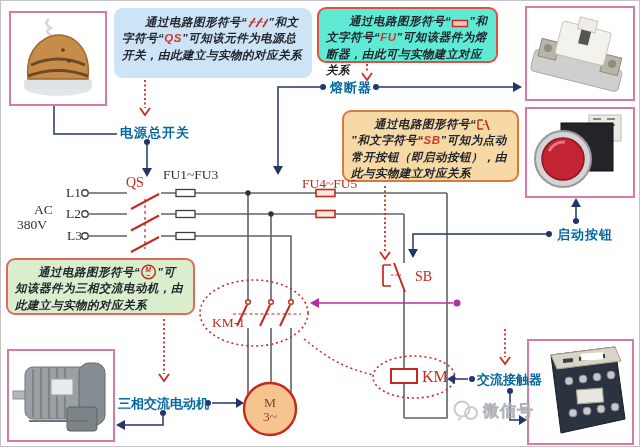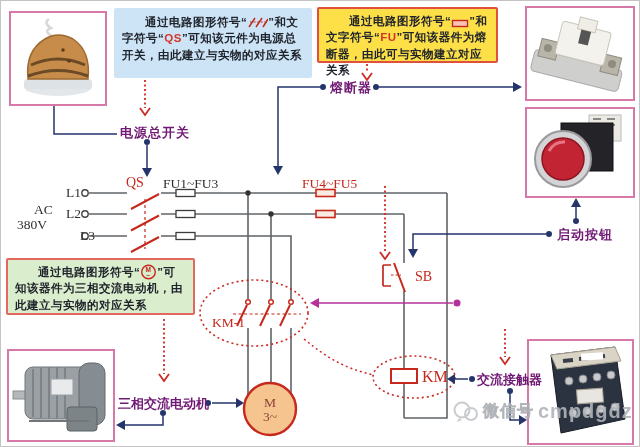--- a/index.html
+++ b/index.html
@@ -1,27 +1,27 @@
 <!DOCTYPE html>
 <html><head>
 <meta charset="utf-8">
 <style>
   html,body{margin:0;padding:0;background:#e9e9e9;font-family:"Liberation Sans",sans-serif;}
   #stage{position:relative;width:640px;height:447px;background:#ffffff;border:1px solid #c4c4c4;box-sizing:border-box;overflow:hidden;margin:0 auto;}
   svg{display:block;}
   
   .photo{position:absolute;background:#fff;border:2px solid #d678a8;box-sizing:border-box;z-index:2;}
   
-  .callout{position:absolute;box-sizing:border-box;border-radius:2px;padding:6px 8px 5px 8px;
+  .callout{position:absolute;box-sizing:border-box;border-radius:9px;padding:6px 8px 5px 8px;
            font-size:11.5px;font-weight:bold;line-height:1.42;color:#20242c;letter-spacing:.5px;
-           text-indent:2em;z-index:3;}
+           text-indent:2em;z-index:3;font-style:italic;}
   .callout .code{color:#d4372a;}
   .callout svg{display:inline-block;vertical-align:-3px;}
   
-  .navy-label{position:absolute;color:#701a75;font-weight:bold;font-size:13px;letter-spacing:1px;z-index:4;white-space:nowrap;}
+  .navy-label{position:absolute;color:#0369a1;font-weight:bold;font-size:13px;letter-spacing:1px;z-index:4;white-space:nowrap;}
   .serif-label{position:absolute;font-family:"Liberation Serif",serif;font-size:13.5px;color:#2f2f2f;z-index:4;white-space:nowrap;}
   .red{color:#c5281c;}
   #watermark{position:absolute;left:452px;top:399px;z-index:6;display:flex;align-items:center;gap:4px;
              color:#b9bcc2;font-weight:bold;font-size:16px;letter-spacing:1px;opacity:.9;white-space:nowrap;}
   #main-svg{position:absolute;left:0;top:0;z-index:1;}
 </style>
 </head>
 <body>
 
 <div id="stage">
@@ -229,60 +229,68 @@
 
   <div class="callout" style="left:113px;top:7px;width:198px;height:70px;background:#cde4f6;">
     <span>通过电路图形符号“</span><svg width="21" height="13" viewBox="0 0 21 13">
         <g stroke="#c5281c" fill="none">
           <path d="M2 11 L8 2 M9 11 L15 2 M16 11 L21 3" stroke-width="1.5"></path>
           <path d="M3 6 H19" stroke-width="1" stroke-dasharray="2 1.6"></path>
         </g>
       </svg><span>”和文字符号“</span><span class="code">QS</span><span>”可知该元件为电源总开关，由此建立与实物的对应关系</span>
   </div>
 
-  <div class="callout" style="left:316px;top:6px;width:181px;height:56px;background:#fde047;border:2px solid #e0503c;padding:4px 7px;">
+  <div class="callout" style="left:316px;top:6px;width:181px;height:56px;background:#5eead4;border:2px solid #e0503c;padding:4px 7px;">
     <span>通过电路图形符号“</span><svg width="18" height="9" viewBox="0 0 18 9">
         <rect x="1.5" y="1.5" width="15" height="6" fill="#f7c4b4" stroke="#c5281c" stroke-width="1.4"></rect>
       </svg><span>”和文字符号“</span><span class="code">FU</span><span>”可知该器件为熔断器，由此可与实物建立对应关系</span>
   </div>
 
+  <div class="callout" style="left:341px;top:109px;width:177px;height:72px;background:#f6d9a4;border:2px solid #d8793f;padding:4px 7px;">
+    <span>通过电路图形符号“</span><svg width="17" height="13" viewBox="0 0 17 13">
+        <g stroke="#c5281c" fill="none">
+          <path d="M2 2 h5 M2 11 h5 M2 2 v9" stroke-width="1.4"></path>
+          <path d="M13 12 L9.5 2" stroke-width="1.6"></path>
+          <path d="M7 6.5 h4" stroke-width="1" stroke-dasharray="1.8 1.4"></path>
+        </g>
+      </svg><span>”和文字符号“</span><span class="code">SB</span><span>”可知为点动常开按钮（即启动按钮），由此与实物建立对应关系</span>
+  </div>
 
   <div class="callout" style="left:5px;top:257px;width:189px;height:57px;background:#daedcc;border:2px solid #e2685f;padding:4px 7px;">
     <span>通过电路图形符号“</span><svg width="17" height="16" viewBox="0 0 17 16" style="vertical-align:-4px;">
         <circle cx="8.5" cy="8" r="6.8" fill="none" stroke="#c5281c" stroke-width="1.4"></circle>
         <text x="8.5" y="8" text-anchor="middle" font-size="6.5" font-weight="bold" fill="#c5281c">M</text>
         <text x="8.5" y="13.5" text-anchor="middle" font-size="6.5" font-weight="bold" fill="#c5281c">~</text>
       </svg><span>”可知该器件为三相交流电动机，由此建立与实物的对应关系</span>
   </div>
 
 
   <div class="navy-label" style="left:119px;top:123px;">电源总开关</div>
   <div class="navy-label" style="left:329px;top:78px;">熔断器</div>
   <div class="navy-label" style="left:556px;top:225px;">启动按钮</div>
   <div class="navy-label" style="left:476px;top:370px;letter-spacing:0;">交流接触器</div>
   <div class="navy-label" style="left:117px;top:394px;letter-spacing:0;">三相交流电动机</div>
 
   <div class="serif-label" style="left:65px;top:184px;text-align:center;">L1</div>
   <div class="serif-label" style="left:65px;top:205px;">L2</div>
-  <div class="serif-label" style="left:79px;top:227px;text-align:right;">L3</div>
+  <div class="serif-label" style="left:66px;top:227px;text-align:right;">L3</div>
   <div class="serif-label" style="left:33px;top:201px;">AC</div>
   <div class="serif-label" style="left:16px;top:216px;text-align:center;">380V</div>
 
   <div class="serif-label red" style="left:125px;top:174px;font-size:14px;">QS</div>
-  <div class="serif-label" style="left:162px;top:175px;">FU1~FU3</div>
+  <div class="serif-label" style="left:162px;top:166px;">FU1~FU3</div>
   <div class="serif-label red" style="left:295px;top:175px;margin-left:6px;">FU4~FU5</div>
   <div class="serif-label red" style="left:414px;top:268px;font-size:14px;">SB</div>
   <div class="serif-label red" style="left:211px;top:314px;">KM-1</div>
   <div class="serif-label red" style="left:421px;top:367px;font-size:16px;">KM</div>
   <div class="serif-label" style="left:259px;top:394px;width:20px;text-align:center;color:#8a4038;">M</div>
   <div class="serif-label" style="left:259px;top:408px;width:20px;text-align:center;color:#8a4038;">3~</div>
 
   <div id="watermark">
     <svg width="26" height="22" viewBox="0 0 26 22">
       <circle cx="9" cy="9" r="7.5" fill="none" stroke="#c3c6ca" stroke-width="2"></circle>
       <circle cx="18" cy="13" r="6" fill="none" stroke="#c3c6ca" stroke-width="2"></circle>
       <path d="M6 17 l-2 4 5 -2" fill="#c3c6ca"></path>
     </svg>
     <span style="-webkit-text-stroke:.5px #a9adb2;color:#d6d8db;">微信号</span>
-    <span style="font-size:20px;font-family:'Liberation Sans',sans-serif;color:#b0b4ba;font-weight:bold;">cmpdgdz</span>
   </div>
 
 </div>
 
 </body></html>

